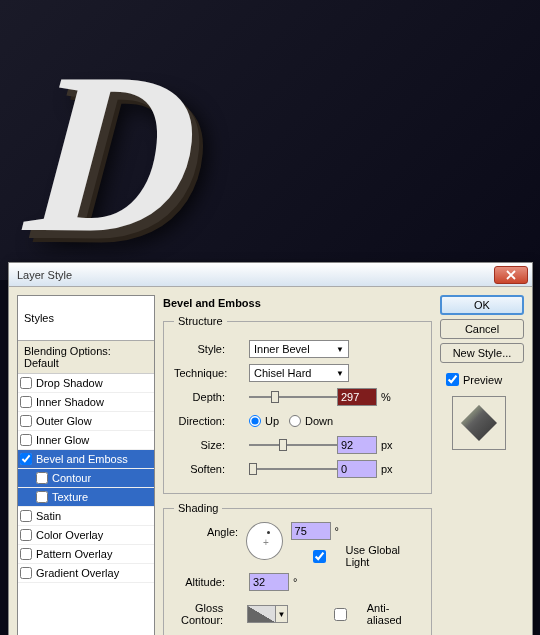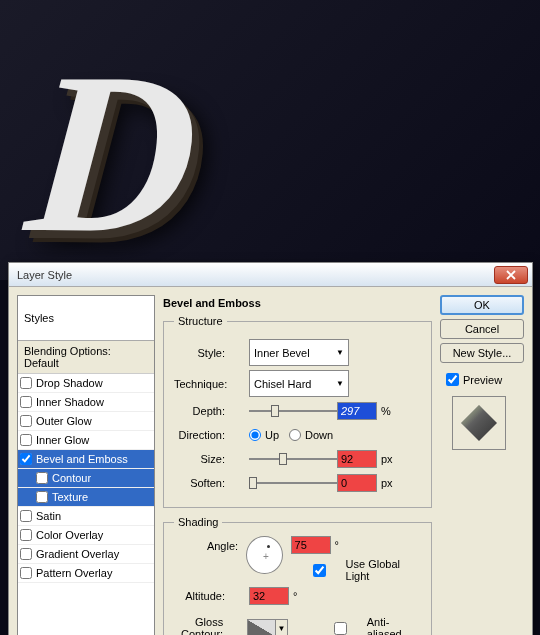--- a/index.html
+++ b/index.html
@@ -23,27 +23,27 @@
 .style-item.active { background: #316ac5; color: #fff; }
 .style-item.sub { padding-left: 18px; }
 .style-item input[type="checkbox"] { width: 12px; height: 12px; }
 
 .main-panel { flex: 1; }
 .panel-title { font-weight: bold; padding: 2px 0 6px 0; }
 .fieldset { border: 1px solid #aaa; padding: 8px 10px 10px 10px; margin-bottom: 8px; }
 .fieldset-legend { padding: 0 4px; background: #ece9d8; }
 .row { display: flex; align-items: center; margin: 4px 0; min-height: 20px; }
 .row-label { width: 75px; text-align: right; padding-right: 24px; }
-.select { background: #fff; border: 1px solid #888; height: 27px; padding: 1px 4px; display: flex; align-items: center; justify-content: space-between; min-width: 90px; }
+.select { background: #fff; border: 1px solid #888; height: 18px; padding: 1px 4px; display: flex; align-items: center; justify-content: space-between; min-width: 90px; }
 .select .tri { font-size: 8px; }
 .slider { position: relative; width: 88px; height: 16px; }
 .slider-track { position: absolute; top: 7px; left: 0; right: 0; height: 2px; background: #888; }
 .slider-thumb { position: absolute; top: 2px; width: 8px; height: 12px; background: #ece9d8; border: 1px solid #666; }
-.num-input { width: 40px; height: 18px; border: 1px solid #888; background: #ef4444; padding: 1px 3px; text-align: left; }
-.num-input.hl { background: #1d4ed8; color: #fff; font-style: italic; }
+.num-input { width: 40px; height: 18px; border: 1px solid #888; background: #c4b5fd; padding: 1px 3px; text-align: left; }
+.num-input.hl { background: #7f1d1d; color: #fff; }
 .unit { margin-left: 4px; }
 .radio-row { display: flex; align-items: center; gap: 4px; }
 .radio-row input { width: 12px; height: 12px; }
 .angle-circle { width: 38px; height: 38px; border: 1px solid #888; border-radius: 50%; background: #fff; position: relative; }
 .angle-dot { position: absolute; width: 3px; height: 3px; background: #333; border-radius: 50%; top: 8px; left: 20px; }
 .angle-cross { position: absolute; top: 14px; left: 16px; font-size: 10px; color: #888; }
 .contour-swatch { width: 30px; height: 18px; border: 1px solid #888; background: linear-gradient(to top right, #666 0%, #666 49%, #ddd 50%, #ddd 100%); display: flex; }
 .contour-tri { width: 12px; height: 18px; border: 1px solid #888; border-left: none; display: flex; align-items: center; justify-content: center; font-size: 8px; }
 .color-swatch { width: 36px; height: 18px; border: 1px solid #888; }
 .chk { display: flex; align-items: center; gap: 20px; padding-left: 22px; }
@@ -109,25 +109,25 @@
           <div class="style-item">
             <input type="checkbox" style="">
             <span>Satin</span>
           </div>
           <div class="style-item">
             <input type="checkbox" style="">
             <span>Color Overlay</span>
           </div>
           <div class="style-item">
             <input type="checkbox" style="">
+            <span>Pattern Overlay</span>
+          </div>
+          <div class="style-item">
+            <input type="checkbox" style="">
             <span>Gradient Overlay</span>
-          </div>
-          <div class="style-item">
-            <input type="checkbox" style="">
-            <span>Pattern Overlay</span>
           </div>
         </div>
     </div>
 
     <div class="main-panel">
       <div class="panel-title">Bevel and Emboss</div>
 
       <fieldset class="fieldset">
         <legend class="fieldset-legend">Structure</legend>
         <div class="row">

